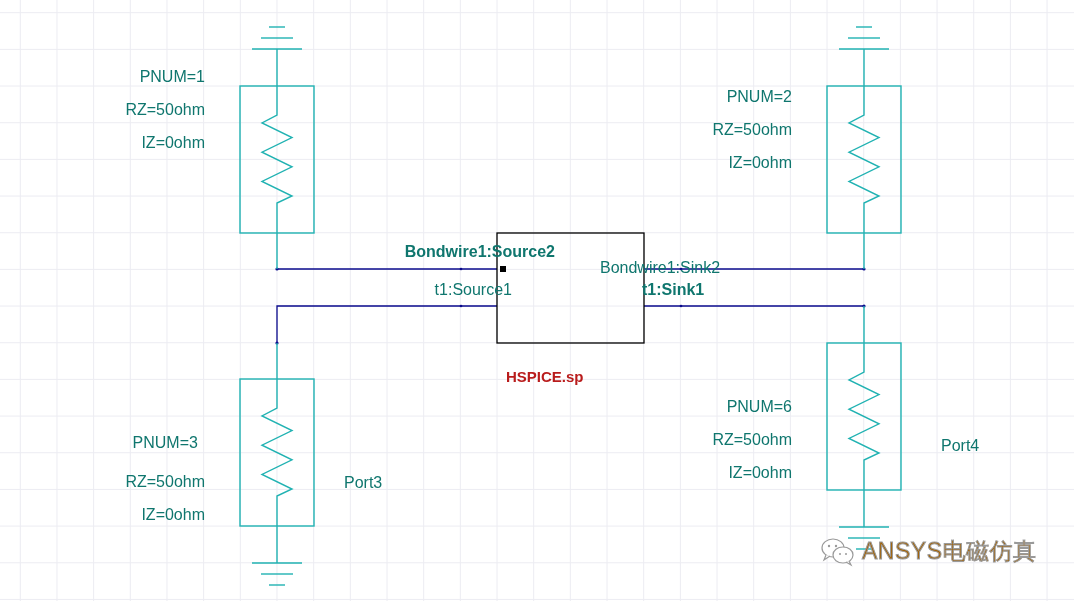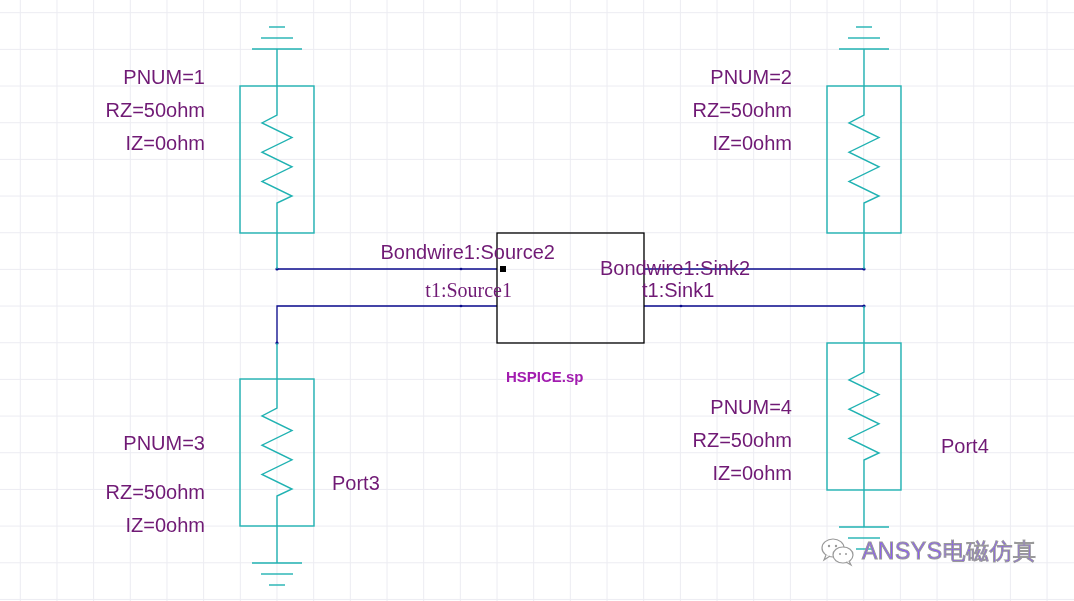--- a/index.html
+++ b/index.html
@@ -1,22 +1,22 @@
 <!DOCTYPE html>
 <html><head>
 <meta charset="utf-8">
 <style>
   html,body{margin:0;padding:0;background:#fff;}
   body{width:1074px;height:601px;overflow:hidden;position:relative;font-family:"Liberation Sans",sans-serif;}
   #schematic{position:absolute;left:0;top:0;width:1074px;height:601px;}
-  .lbl{position:absolute;font-size:20px;color:#701a75;white-space:nowrap;line-height:24px;}
+  .lbl{position:absolute;font-size:16px;color:#0f766e;white-space:nowrap;line-height:24px;}
   .r{text-align:right;}
   .title{position:absolute;font-size:15px;font-weight:bold;white-space:nowrap;}
   .wm{position:absolute;left:820px;top:536px;display:flex;align-items:center;gap:6px;}
-  .wm-text{font-size:23px;color:#8b5cf6;-webkit-text-stroke:1px #9a9a9a;letter-spacing:0.5px;}
+  .wm-text{font-size:23px;color:#a16207;-webkit-text-stroke:1px #9a9a9a;letter-spacing:0.5px;}
 </style>
 </head>
 <body>
 
 <svg id="schematic" width="1074" height="601" viewBox="0 0 1074 601" xmlns="http://www.w3.org/2000/svg">
   <g id="grid">
       <line x1="20.3" y1="0" x2="20.3" y2="601" stroke="#ececf2" stroke-width="1"></line>
       <line x1="56.97" y1="0" x2="56.97" y2="601" stroke="#ececf2" stroke-width="1"></line>
       <line x1="93.64" y1="0" x2="93.64" y2="601" stroke="#ececf2" stroke-width="1"></line>
       <line x1="130.31" y1="0" x2="130.31" y2="601" stroke="#ececf2" stroke-width="1"></line>
@@ -133,44 +133,44 @@
       </g>
     </g>
 </svg>
 
 <div class="lbl r" style="right:869px;top:65px;">
   <div style="margin-bottom:9px;">PNUM=1</div>
   <div style="margin-bottom:9px;">RZ=50ohm</div>
   <div>IZ=0ohm</div>
 </div>
 <div class="lbl r" style="right:282px;top:65px;">
-  <div style="margin-bottom:9px;">PNUM=2</div>
+  <div style="margin-bottom:9px;margin-top:20px;">PNUM=2</div>
   <div style="margin-bottom:9px;">RZ=50ohm</div>
   <div>IZ=0ohm</div>
 </div>
 <div class="lbl r" style="right:869px;top:431px;">
-  <div style="margin-bottom:25px;">PNUM=3</div>
+  <div style="margin-bottom:15px;text-align:center;">PNUM=3</div>
   <div style="margin-bottom:9px;">RZ=50ohm</div>
   <div>IZ=0ohm</div>
 </div>
 <div class="lbl r" style="right:282px;top:395px;">
-  <div style="margin-bottom:9px;">PNUM=4</div>
+  <div style="margin-bottom:9px;">PNUM=6</div>
   <div style="margin-bottom:9px;">RZ=50ohm</div>
   <div>IZ=0ohm</div>
 </div>
 
-<div class="lbl" style="left:332px;top:471px;">Port3</div>
+<div class="lbl" style="left:344px;top:471px;">Port3</div>
 <div class="lbl" style="left:941px;top:434px;">Port4</div>
 
-<div class="lbl r" style="right:519px;top:240px;">Bondwire1:Source2</div>
-<div class="lbl r" style="right:562px;top:278px;font-family:Liberation Serif, serif;">t1:Source1</div>
+<div class="lbl r" style="right:519px;top:240px;font-weight:bold;">Bondwire1:Source2</div>
+<div class="lbl r" style="right:562px;top:278px;">t1:Source1</div>
 <div class="lbl" style="left:600px;top:256px;">Bondwire1:Sink2</div>
-<div class="lbl" style="left:642px;top:278px;">t1:Sink1</div>
+<div class="lbl" style="left:642px;top:278px;font-weight:bold;">t1:Sink1</div>
 
-<div class="title" style="left:506px;top:368px;color:#a21caf;">HSPICE.sp</div>
+<div class="title" style="left:506px;top:368px;color:#b91c1c;">HSPICE.sp</div>
 
 <div class="wm">
   <svg width="36" height="30" viewBox="0 0 36 30">
     <ellipse cx="13" cy="11" rx="11" ry="9" fill="#fff" stroke="#9a9a9a" stroke-width="1.2"></ellipse>
     <path d="M6 18 L4 23 L10 19" fill="#fff" stroke="#9a9a9a" stroke-width="1.2"></path>
     <ellipse cx="23" cy="18" rx="10" ry="8" fill="#fff" stroke="#9a9a9a" stroke-width="1.2"></ellipse>
     <path d="M29 24 L31 28 L26 25" fill="#fff" stroke="#9a9a9a" stroke-width="1.2"></path>
     <circle cx="9" cy="9" r="1.2" fill="#9a9a9a"></circle>
       <circle cx="16" cy="9" r="1.2" fill="#9a9a9a"></circle>
     <circle cx="20" cy="17" r="1" fill="#9a9a9a"></circle>

